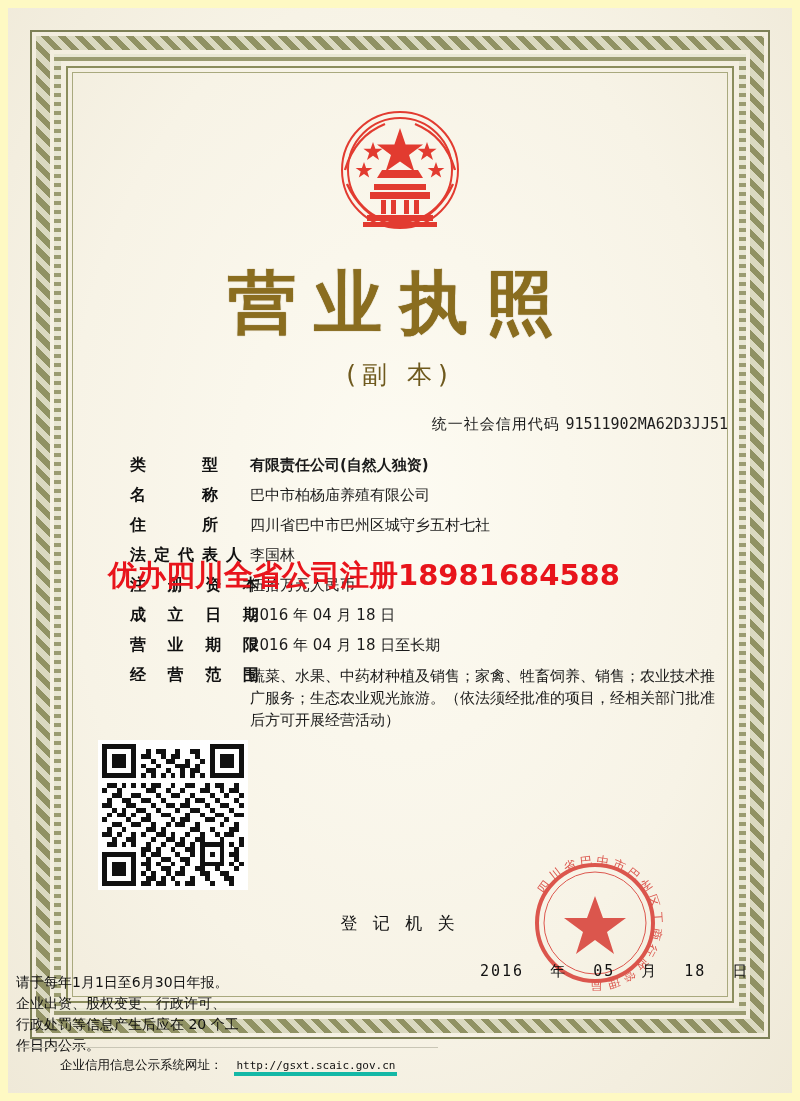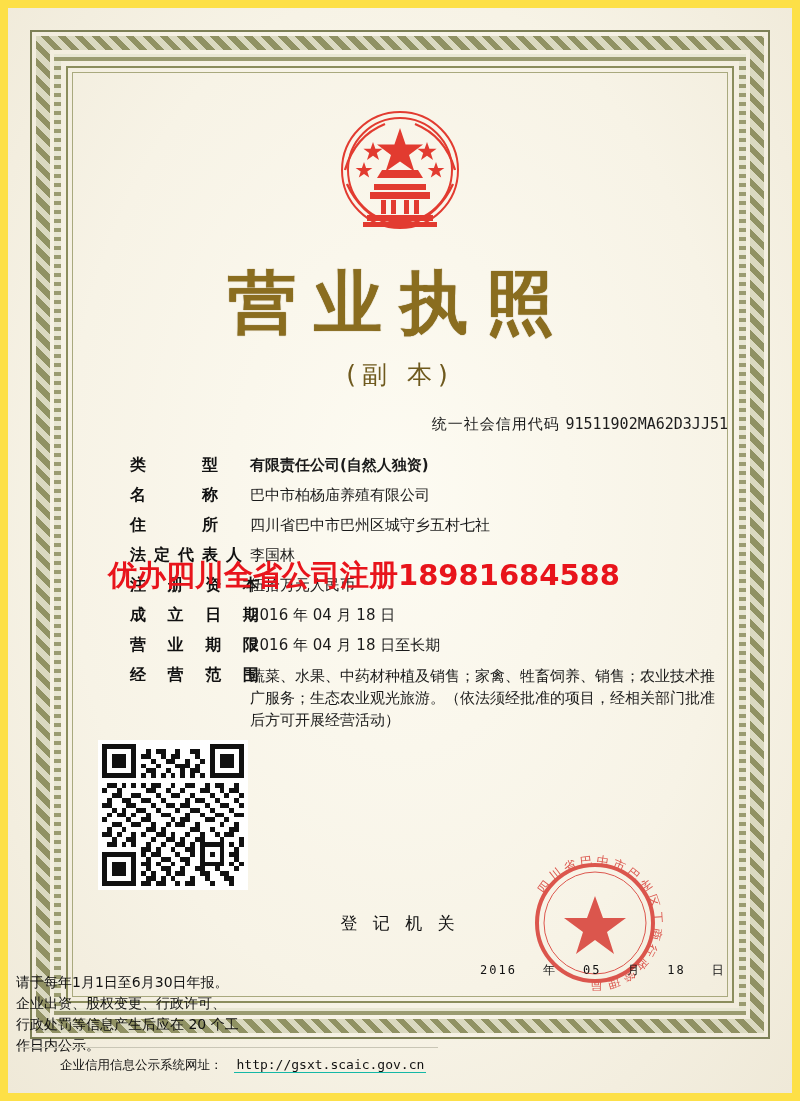--- a/index.html
+++ b/index.html
@@ -5,21 +5,21 @@
   html,body{margin:0;padding:0;}
   body{
     width:800px;height:1101px;
     background:#ffffff;
     font-family:"DejaVu Sans","Liberation Sans",sans-serif;
     overflow:hidden;
     position:relative;
   }
   .page{
     position:absolute;inset:0;
-    background:#fde047;
+    background:#fef9c3;
   }
   
   .paper{
     position:absolute;left:8px;top:8px;right:8px;bottom:8px;
     background:
       radial-gradient(ellipse at 50% 45%, #fdfbf2 0%, #f7f3e6 60%, #efe9d8 100%);
   }
   
   .frame-outer{
     position:absolute;left:30px;top:30px;right:30px;bottom:62px;
@@ -133,21 +133,21 @@
     color:#111;
     letter-spacing:5px;
   }
   .seal{
     position:absolute;left:520px;top:848px;
     width:150px;height:150px;
     opacity:.82;
   }
   .datestamp{
     position:absolute;left:480px;top:962px;
-    font-size:12px;
+    font-size:15px;
     color:#111;
     letter-spacing:2px;
     display:flex;
     gap:26px;
     align-items:baseline;
   }
   .datestamp .y{font-family:"DejaVu Sans Mono","Liberation Mono",monospace;}
 
   
   .notes{
@@ -156,22 +156,22 @@
     line-height:21px;
     color:#111;
   }
   .website{
     position:absolute;left:60px;top:1057px;
     font-size:12.5px;
     color:#111;
   }
   .website .url{
     font-family:"DejaVu Sans Mono","Liberation Mono",monospace;
-    font-size:13px;
-    border-bottom:1px solid #14b8a6;
+    font-size:11px;
+    border-bottom:4px solid #14b8a6;
     padding:0 2px;
     margin-left:8px;
   }
   .issuer{
     position:absolute;right:22px;top:1058px;
     font-size:13.5px;
     color:#111;
   }
   .underline-dark{
     position:absolute;left:18px;top:1047px;width:420px;height:1px;background:#c9c6b6;

